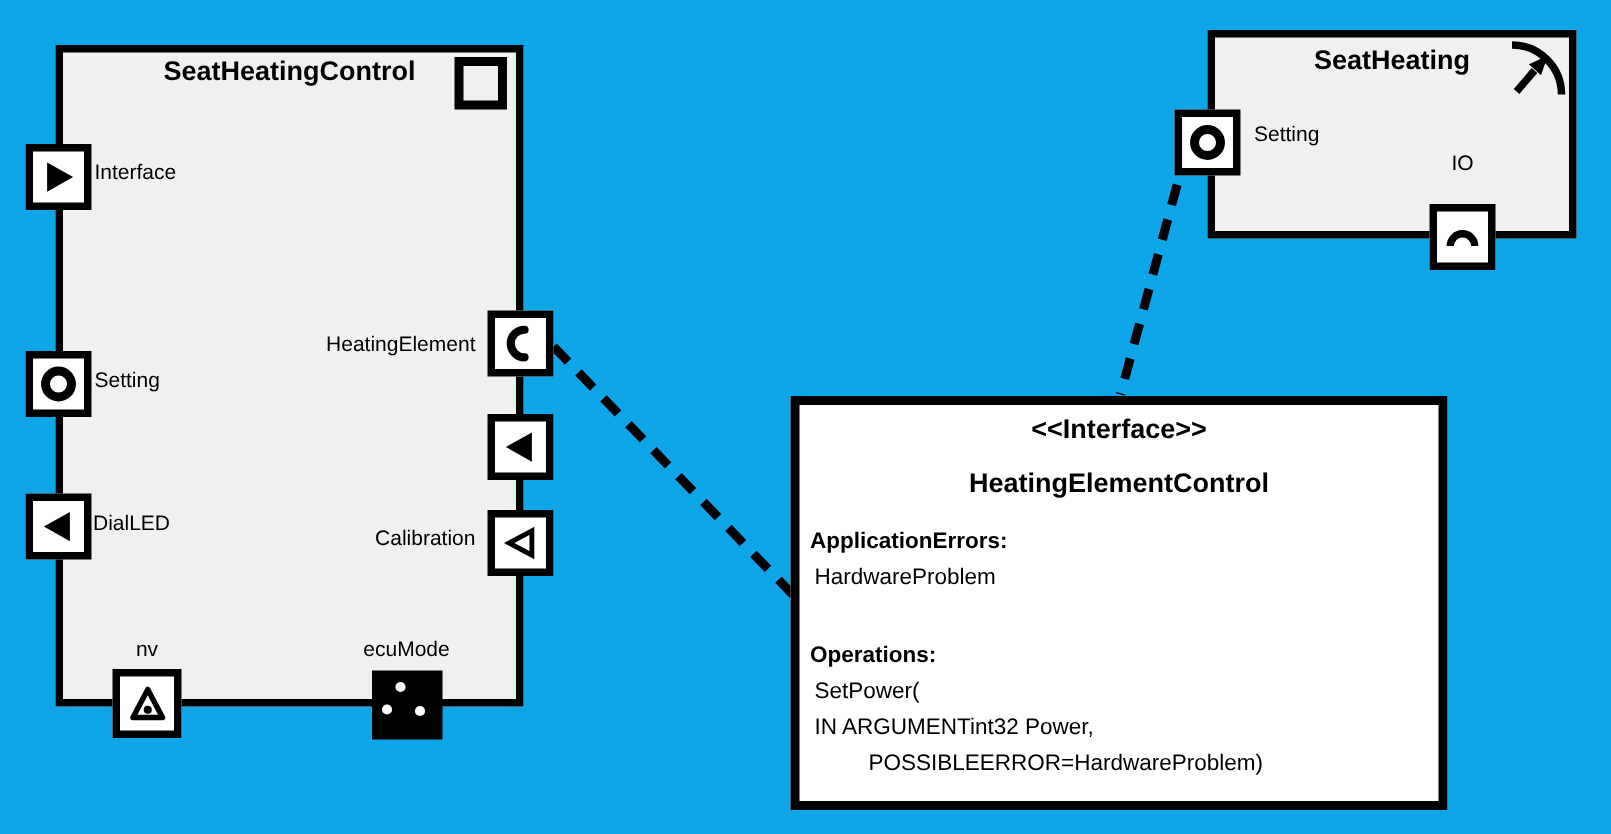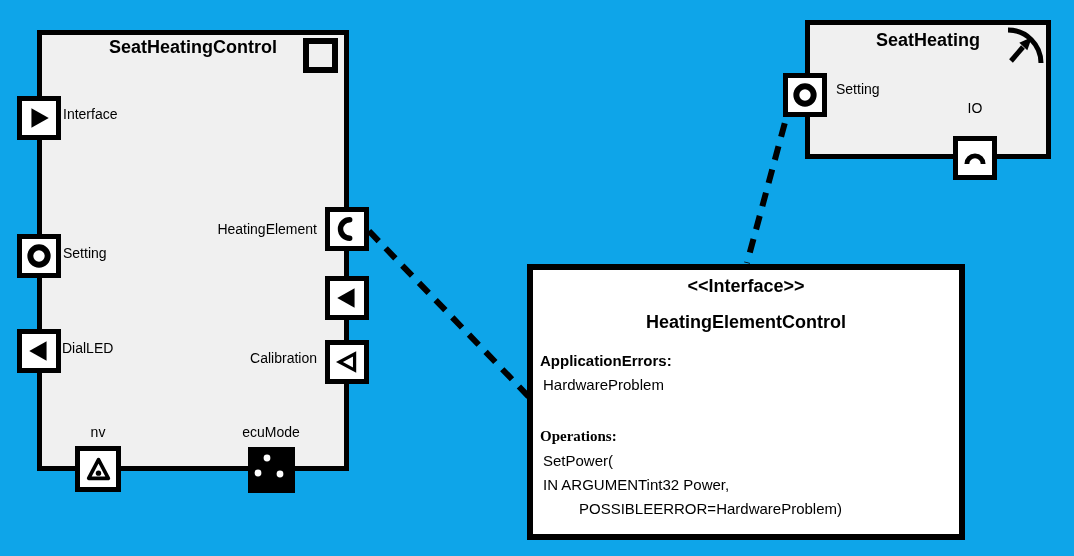--- a/index.html
+++ b/index.html
@@ -115,18 +115,18 @@
       <path d="M4.5,17.5 A7.5,7.5 0 0 1 19.5,17.5" fill="none" stroke="#000" stroke-width="4.5"></path>
     </svg>
   </div>
   <div class="label c" style="left:953px;width:44px;top:100px;">IO</div>
 
   <div class="iface" style="left:527px;top:264px;width:438px;height:276px;"></div>
   <div class="itext big" style="left:527px;width:438px;top:276px;">&lt;&lt;Interface&gt;&gt;</div>
   <div class="itext big" style="left:527px;width:438px;top:300px;margin-top:12px;">HeatingElementControl</div>
   <div class="itext b" style="left:540px;top:352px;">ApplicationErrors:</div>
   <div class="itext" style="left:543px;top:376px;">HardwareProblem</div>
-  <div class="itext b" style="left:540px;top:428px;font-family:Liberation Serif, serif;">Operations:</div>
+  <div class="itext b" style="left:540px;top:428px;">Operations:</div>
   <div class="itext" style="left:543px;top:452px;">SetPower(</div>
   <div class="itext" style="left:543px;top:476px;">IN ARGUMENTint32 Power,</div>
   <div class="itext" style="left:543px;top:500px;margin-left:36px;">POSSIBLEERROR=HardwareProblem)</div>
 
 </div>
 
 </body></html>

